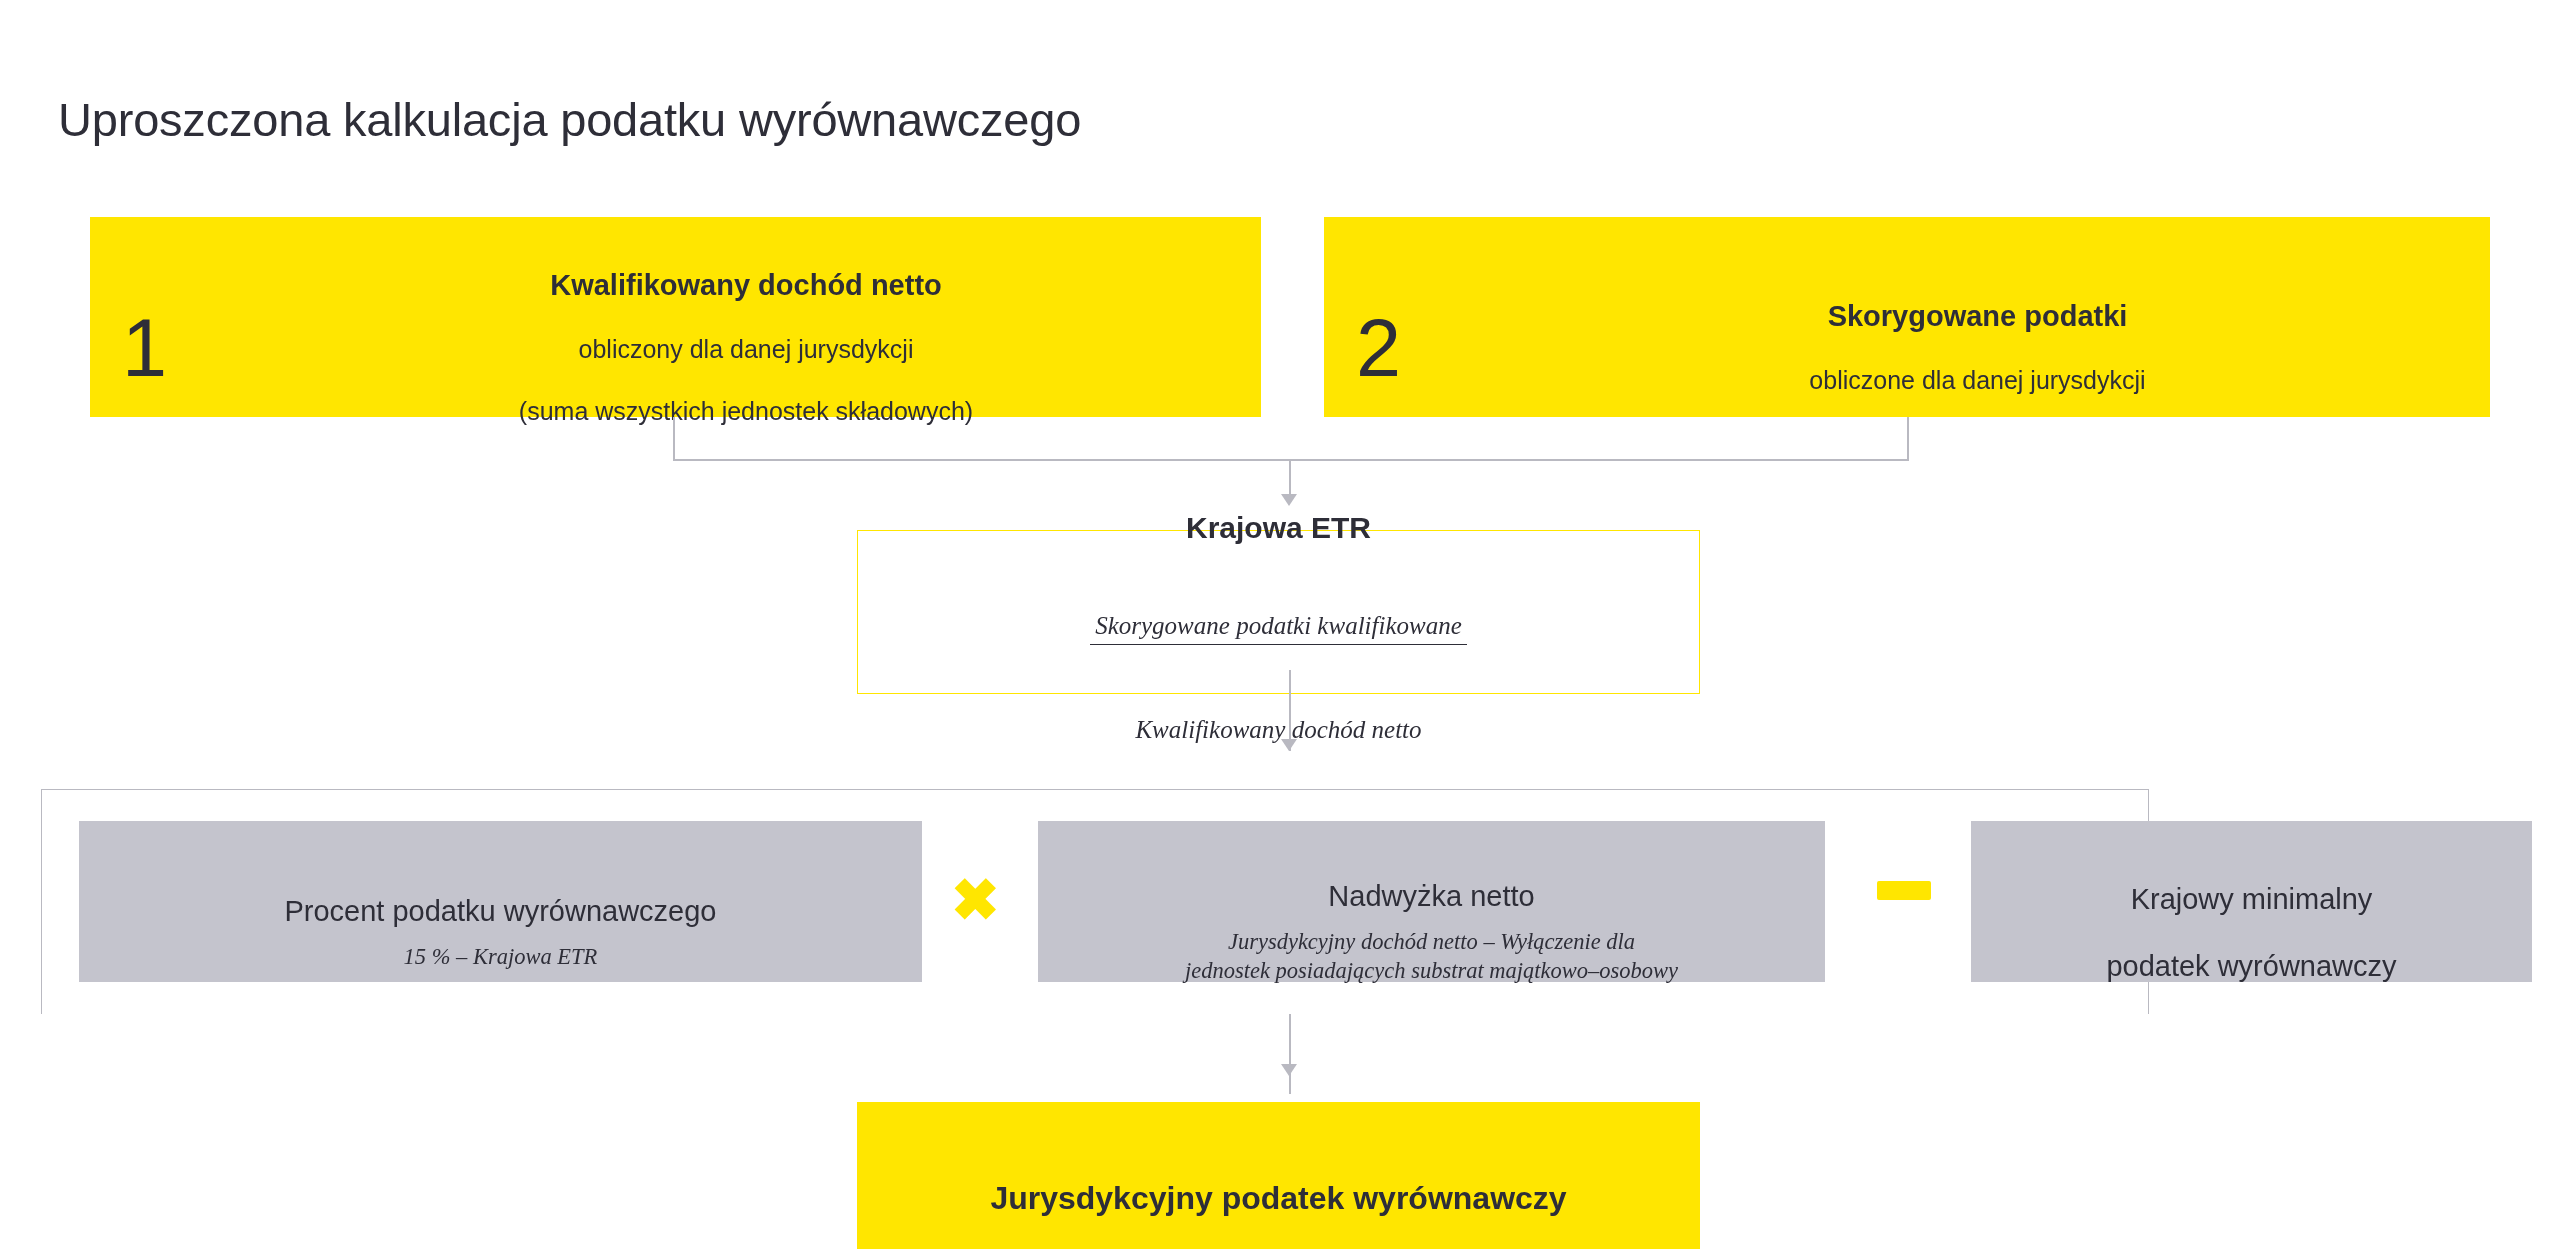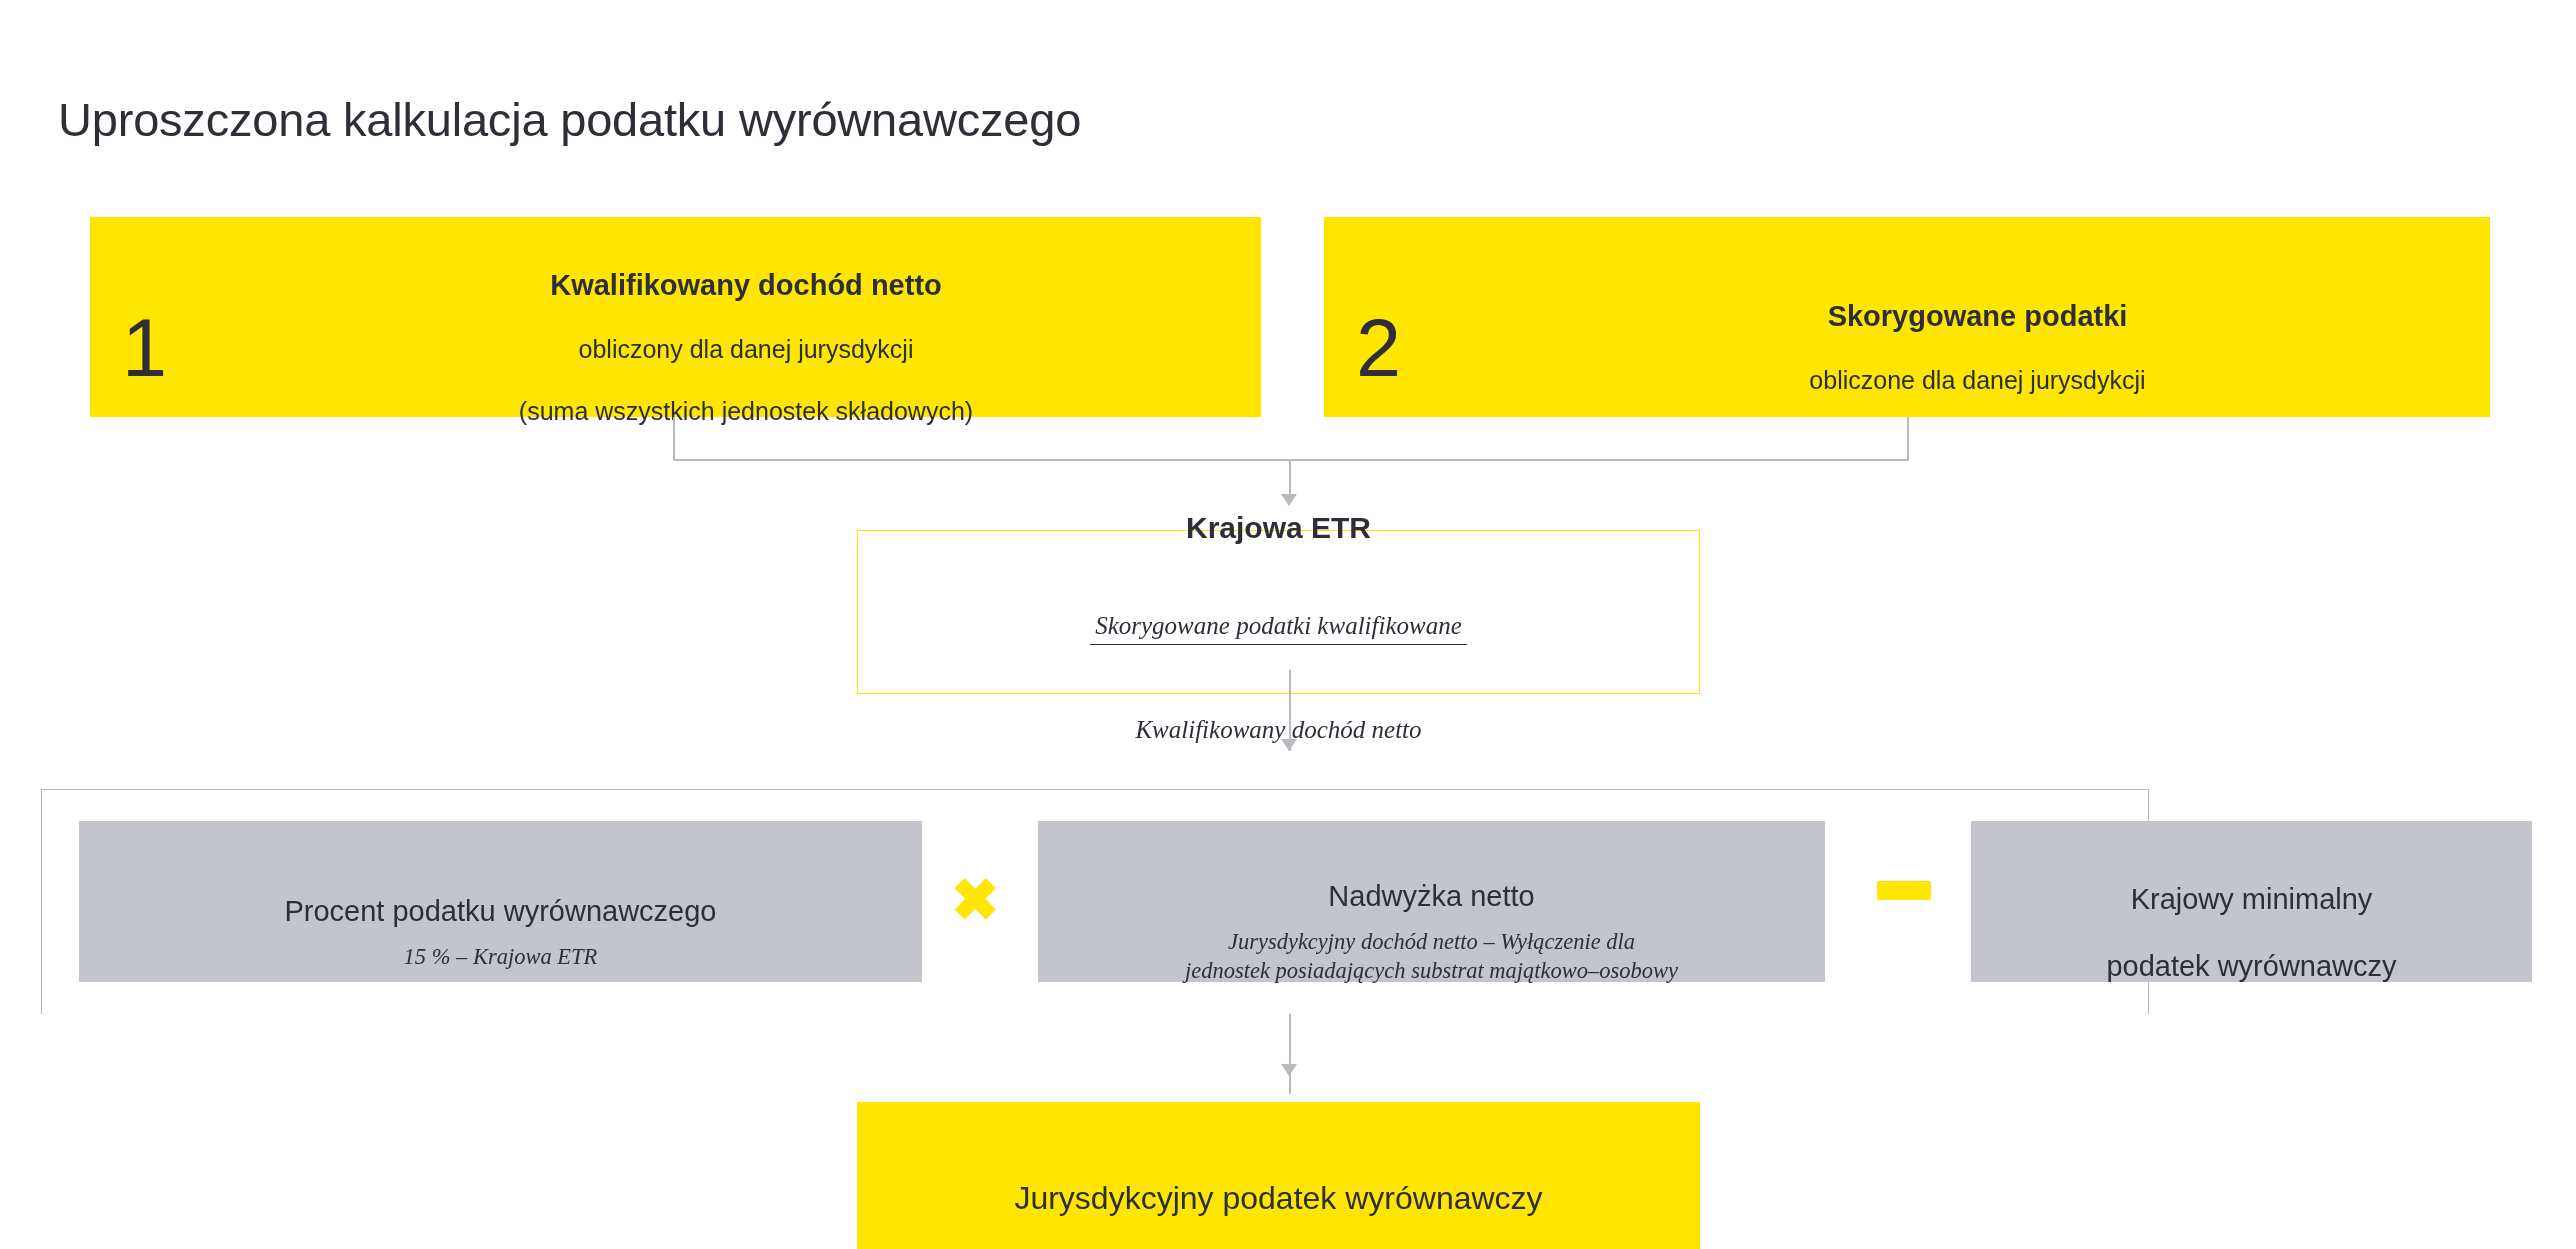--- a/index.html
+++ b/index.html
@@ -135,21 +135,21 @@
   }
   .op-minus {
     position: absolute;
     background: #ffe600;
     border-radius: 1.9px;
   }
 
   
   .result-text {
     font-size: 32px;
-    font-weight: 400;
+    font-weight: 700;
     color: #2e2e38;
   }
 
   
   .line {
     position: absolute;
     background: #b9b9c1;
   }
   .v { width: 1.9px; }
   .h { height: 1.9px; }

